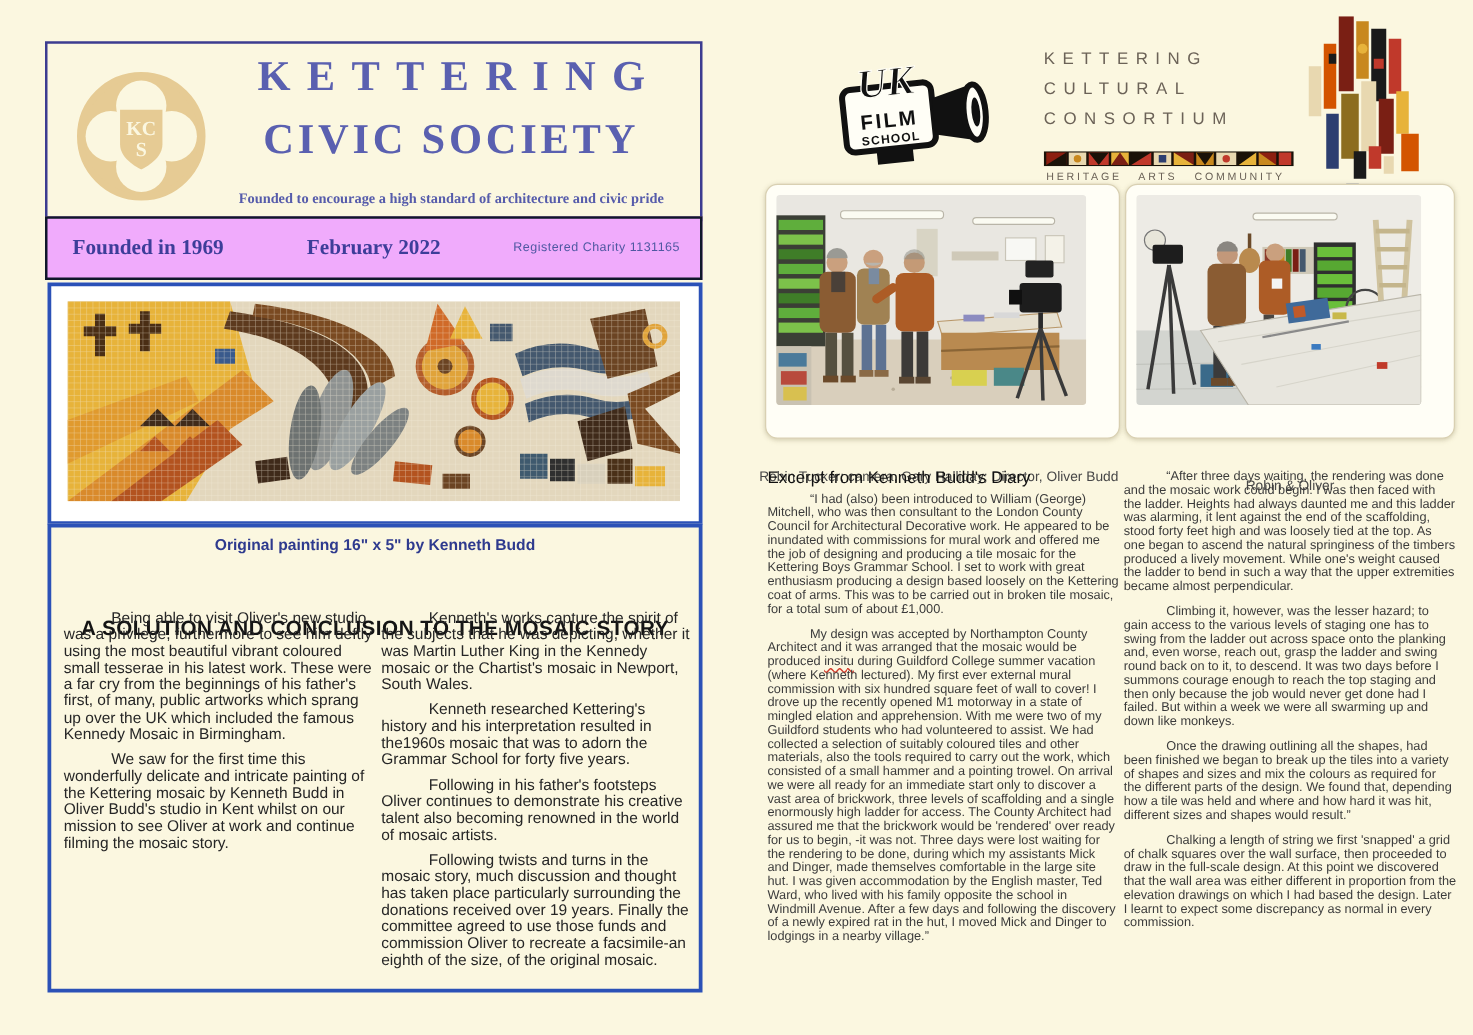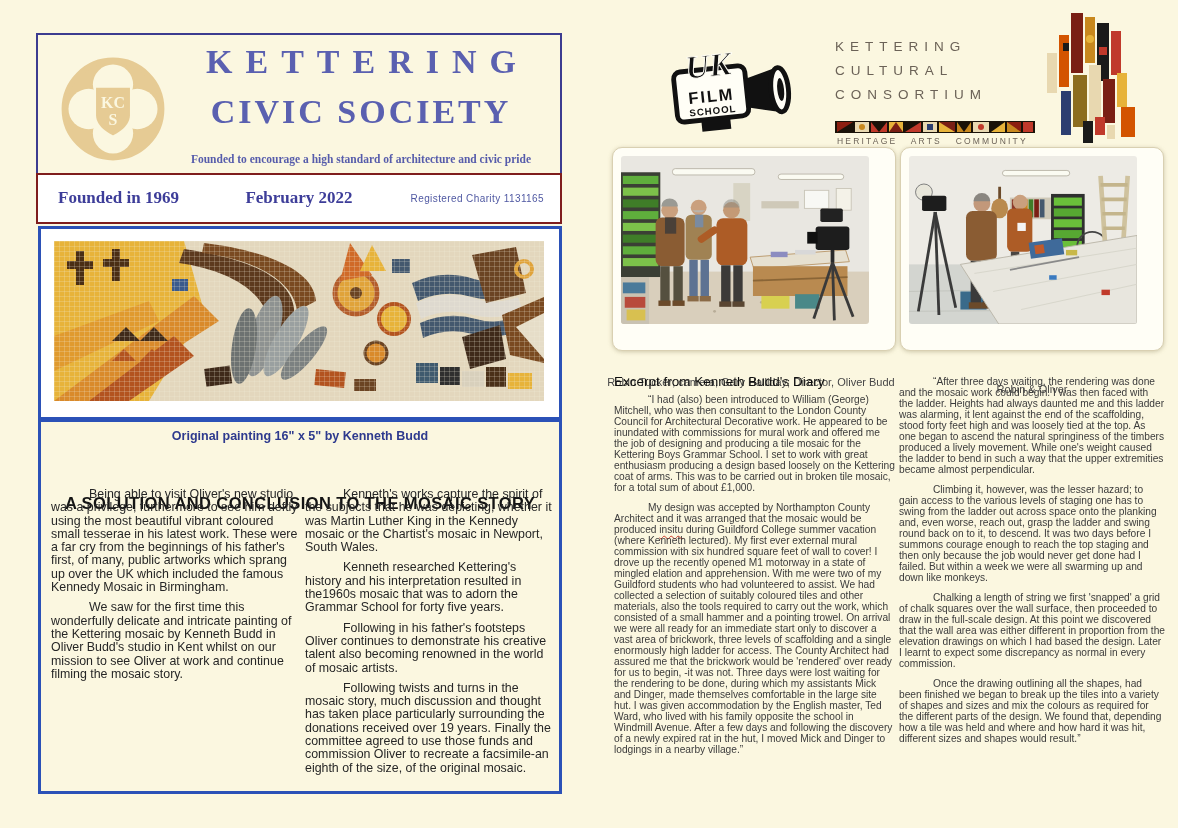--- a/index.html
+++ b/index.html
@@ -11,21 +11,21 @@
               border:2px solid #3c3c90;background:#fbf7e0;}
   .kcs-logo{position:absolute;left:22px;top:20px;width:106px;height:108px;}
   .title-wrap{position:absolute;left:124px;top:0;right:0;height:100%;text-align:center;}
   .title-1{position:absolute;left:0;right:0;top:8px;font-family:"Liberation Serif",serif;
            font-size:34px;font-weight:bold;letter-spacing:13px;text-indent:13px;color:#5a60b0;}
   .title-2{position:absolute;left:0;right:0;top:58px;font-family:"Liberation Serif",serif;
            font-size:34px;font-weight:bold;letter-spacing:3px;color:#5a60b0;}
   .subtitle{position:absolute;left:0;right:0;top:118px;font-family:"Liberation Serif",serif;
             font-size:11.5px;font-weight:bold;color:#565cab;}
   .info-bar{position:absolute;left:36px;top:173px;width:522px;height:47px;
-            border:2px solid #7f1d1d;background:#ffffff;}
+            border:2px solid #0f172a;background:#f0abfc;}
   .info-founded{position:absolute;left:20px;top:13px;font-family:"Liberation Serif",serif;
                 font-size:17px;font-weight:bold;color:#3d3d99;}
   .info-date{position:absolute;left:0;right:0;top:13px;text-align:center;
              font-family:"Liberation Serif",serif;font-size:17px;font-weight:bold;color:#3d3d99;}
   .info-charity{position:absolute;right:16px;top:18px;font-size:10px;color:#4f58a2;letter-spacing:.4px;}
 
   .mosaic-box{position:absolute;left:38px;top:226px;width:518px;height:188px;
               border:3px solid #2b51b7;background:#ffffff;}
   .mosaic-box svg{position:absolute;left:13px;top:12px;}
 
@@ -386,17 +386,17 @@
   <div class="diary-heading">Excerpt from Kenneth Budd's Diary</div>
 
   <div class="rp-col rp-col1">
     <p>“I had (also) been introduced to William (George) Mitchell, who was then consultant to the London County Council for Architectural Decorative work. He appeared to be inundated with commissions for mural work and offered me the job of designing and producing a tile mosaic for the Kettering Boys Grammar School. I set to work with great enthusiasm producing a design based loosely on the Kettering coat of arms. This was to be carried out in broken tile mosaic, for a total sum of about £1,000.</p>
     <p><span>My design was accepted by Northampton County Architect and it was arranged that the mosaic would be produced </span><span class="misspelled">insitu</span><span> during Guildford College summer vacation (where Kenneth lectured). My first ever external mural commission with six hundred square feet of wall to cover! I drove up the recently opened M1 motorway in a state of mingled elation and apprehension. With me were two of my Guildford students who had volunteered to assist. We had collected a selection of suitably coloured tiles and other materials, also the tools required to carry out the work, which consisted of a small hammer and a pointing trowel. On arrival we were all ready for an immediate start only to discover a vast area of brickwork, three levels of scaffolding and a single enormously high ladder for access. The County Architect had assured me that the brickwork would be 'rendered' over ready for us to begin, -it was not. Three days were lost waiting for the rendering to be done, during which my assistants Mick and Dinger, made themselves comfortable in the large site hut. I was given accommodation by the English master, Ted Ward, who lived with his family opposite the school in Windmill Avenue. After a few days and following the discovery of a newly expired rat in the hut, I moved Mick and Dinger to lodgings in a nearby village.”</span></p>
   </div>
 
   <div class="rp-col rp-col2">
     <p>“After three days waiting, the rendering was done and the mosaic work could begin. I was then faced with the ladder. Heights had always daunted me and this ladder was alarming, it lent against the end of the scaffolding, stood forty feet high and was loosely tied at the top. As one began to ascend the natural springiness of the timbers produced a lively movement. While one's weight caused the ladder to bend in such a way that the upper extremities became almost perpendicular.</p>
     <p>Climbing it, however, was the lesser hazard; to gain access to the various levels of staging one has to swing from the ladder out across space onto the planking and, even worse, reach out, grasp the ladder and swing round back on to it, to descend. It was two days before I summons courage enough to reach the top staging and then only because the job would never get done had I failed. But within a week we were all swarming up and down like monkeys.</p>
+    <p>Once the drawing outlining all the shapes, had been finished we began to break up the tiles into a variety of shapes and sizes and mix the colours as required for the different parts of the design. We found that, depending how a tile was held and where and how hard it was hit, different sizes and shapes would result.”</p>
     <p>Chalking a length of string we first 'snapped' a grid of chalk squares over the wall surface, then proceeded to draw in the full-scale design. At this point we discovered that the wall area was either different in proportion from the elevation drawings on which I had based the design. Later I learnt to expect some discrepancy as normal in every commission.</p>
-    <p>Once the drawing outlining all the shapes, had been finished we began to break up the tiles into a variety of shapes and sizes and mix the colours as required for the different parts of the design. We found that, depending how a tile was held and where and how hard it was hit, different sizes and shapes would result.”</p>
   </div>
 
 </div>
 
 </body></html>

